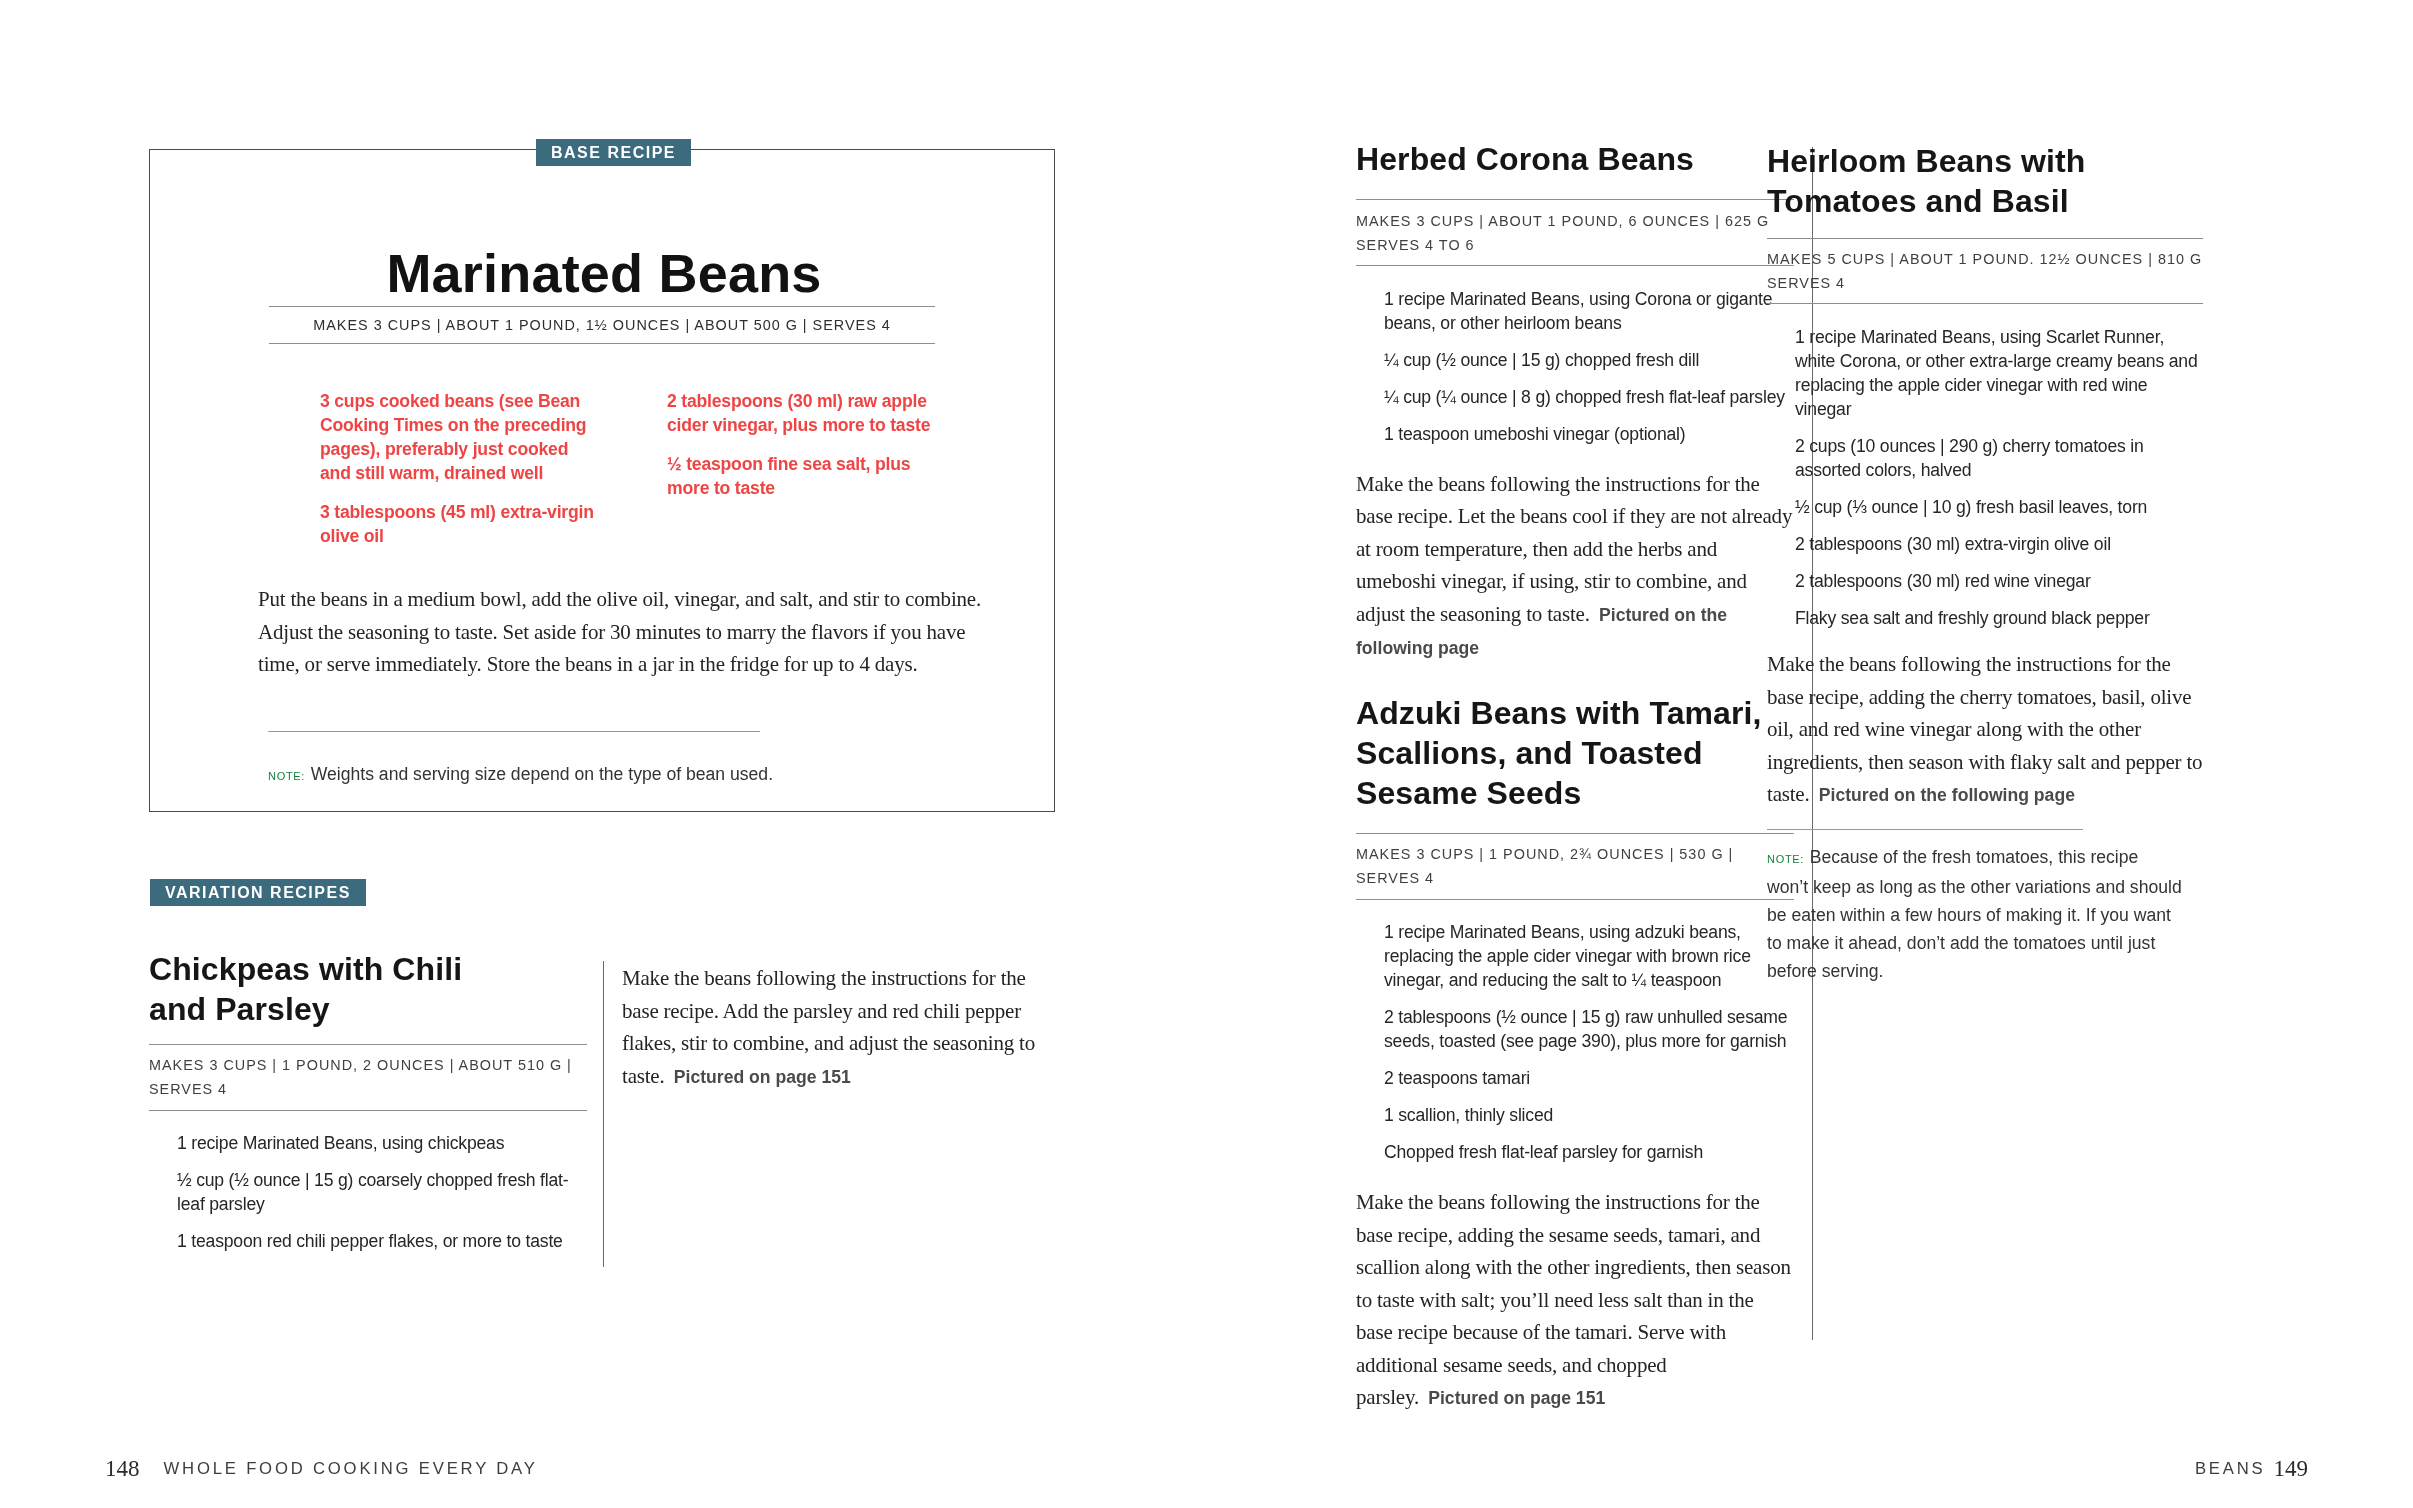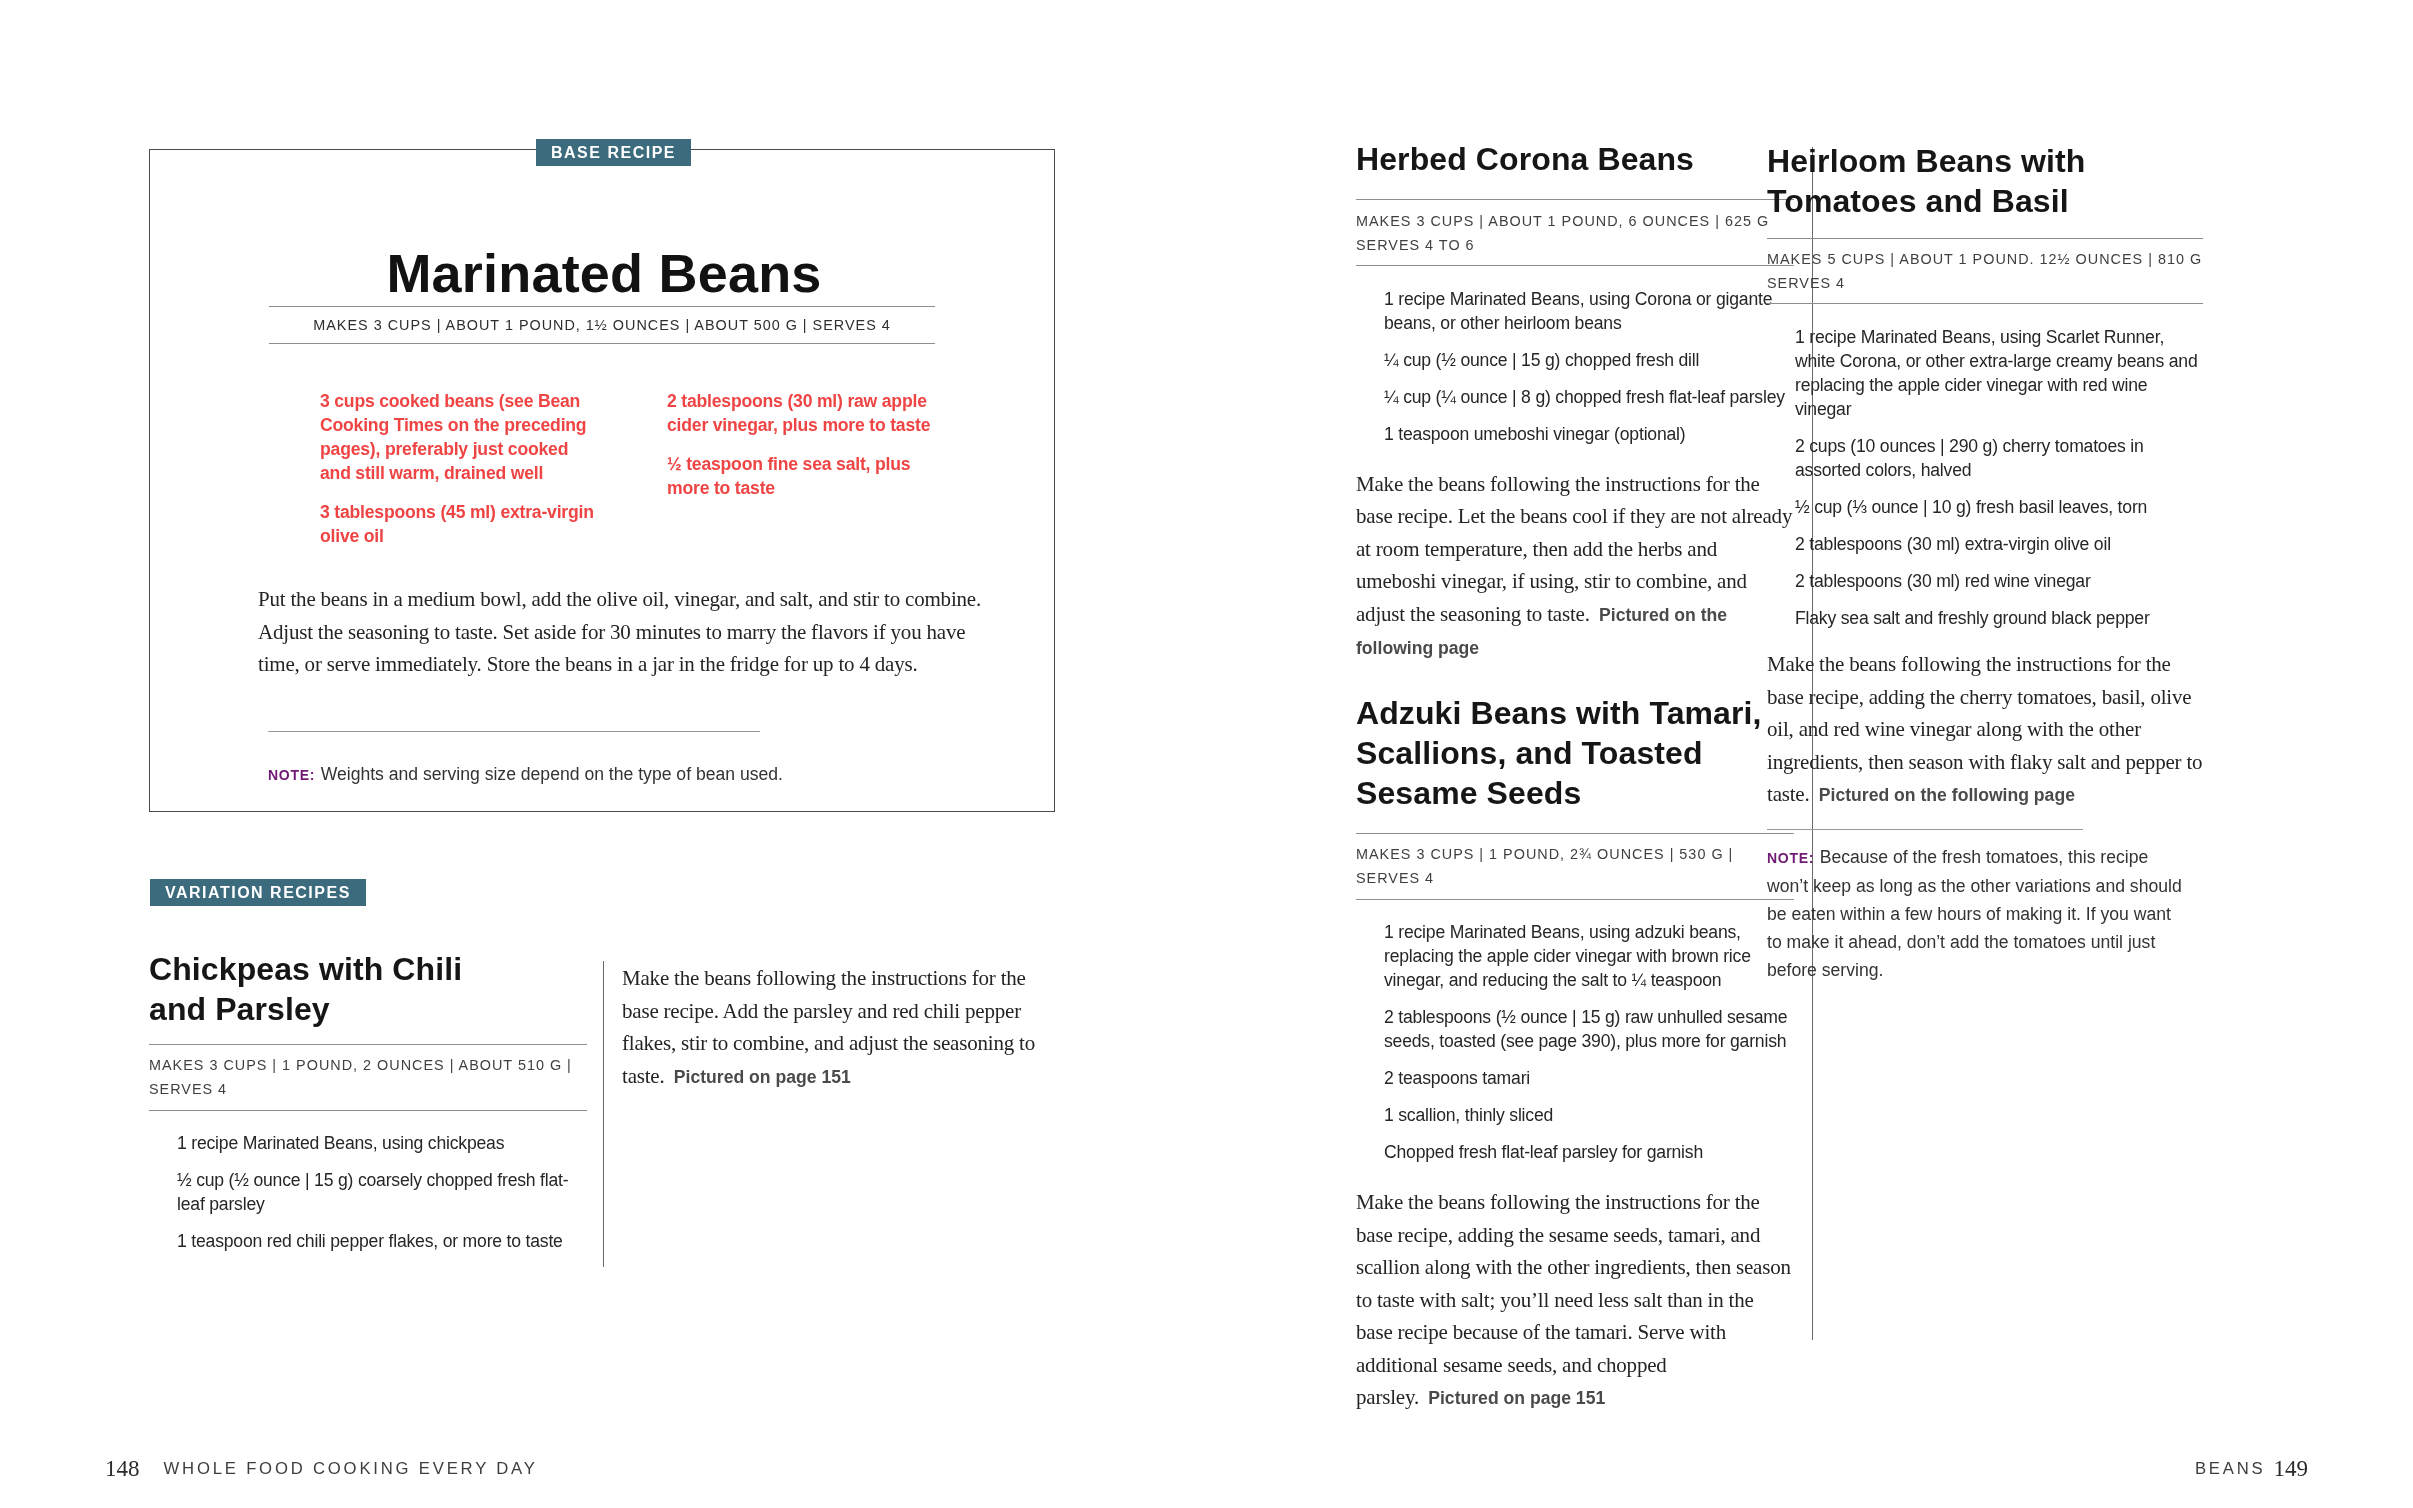--- a/index.html
+++ b/index.html
@@ -36,21 +36,21 @@
     margin:0 0 15px 12px;font-size:17.6px;line-height:24px;font-weight:bold;
     letter-spacing:-0.2px;color:#ef4444;
   }
   .serif-para{
     font-family:"Liberation Serif", serif;font-size:21px;line-height:32.5px;
     letter-spacing:-0.2px;color:#242424;margin:0;
   }
   .box-para{position:absolute;top:433px;left:108px;width:748px;}
   .box-note-rule{position:absolute;top:581px;left:118px;width:492px;border-top:1.9px solid #999;}
   .box-note{position:absolute;top:594px;left:118px;width:594px;font-size:17.6px;color:#333;line-height:24px;}
-  .note-label{font-size:14px;font-weight:bold;letter-spacing:0.7px;color:#701a75;margin-right:5.6px;}
+  .note-label{font-size:11px;font-weight:normal;letter-spacing:0.7px;color:#15803d;margin-right:5.6px;}
 
   
   .col{position:absolute;}
   .col h2{
     margin:0;font-size:32px;line-height:40px;font-weight:bold;color:#161616;
     letter-spacing:0.1px;
   }
   .makes-block{
     border-top:1.9px solid #8e8e8e;border-bottom:1.9px solid #8e8e8e;
     padding:8.4px 0;font-size:14.4px;letter-spacing:1px;color:#3f3f3f;line-height:24px;

